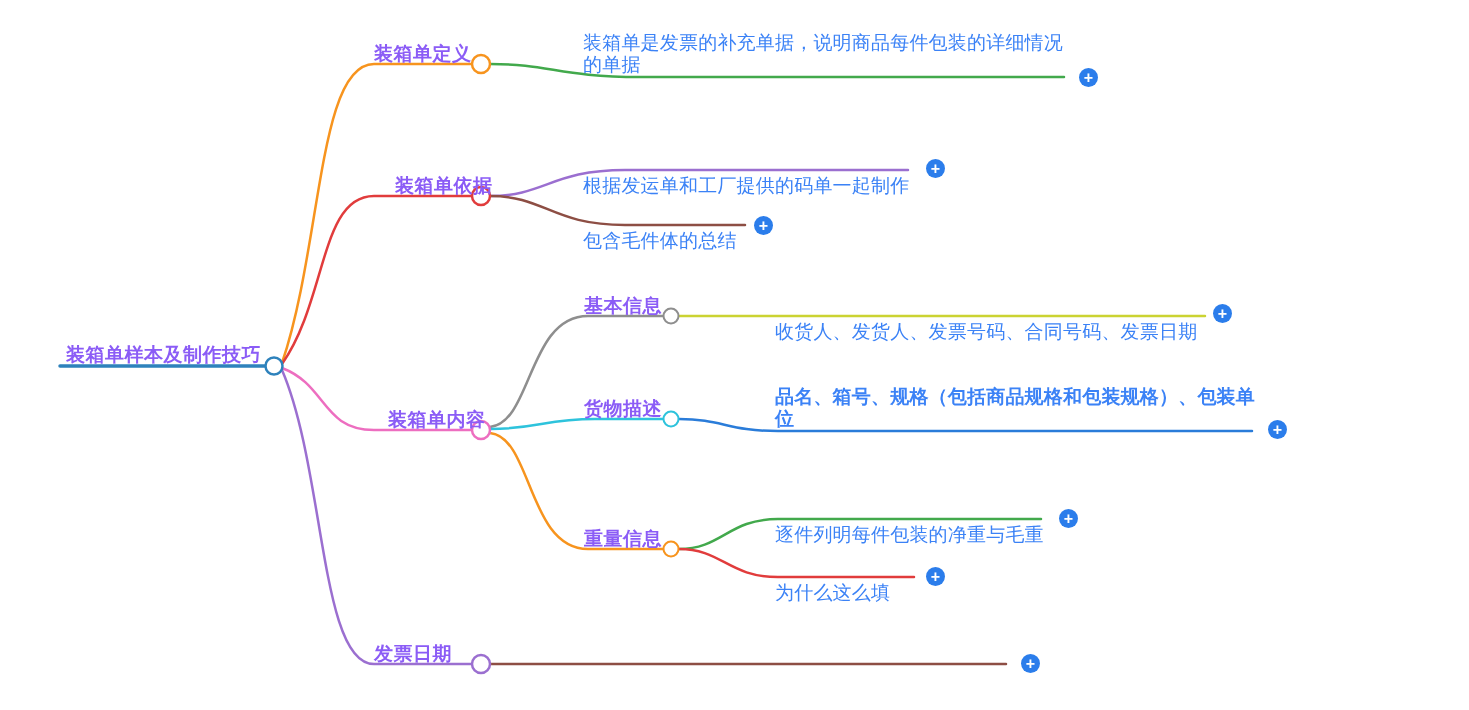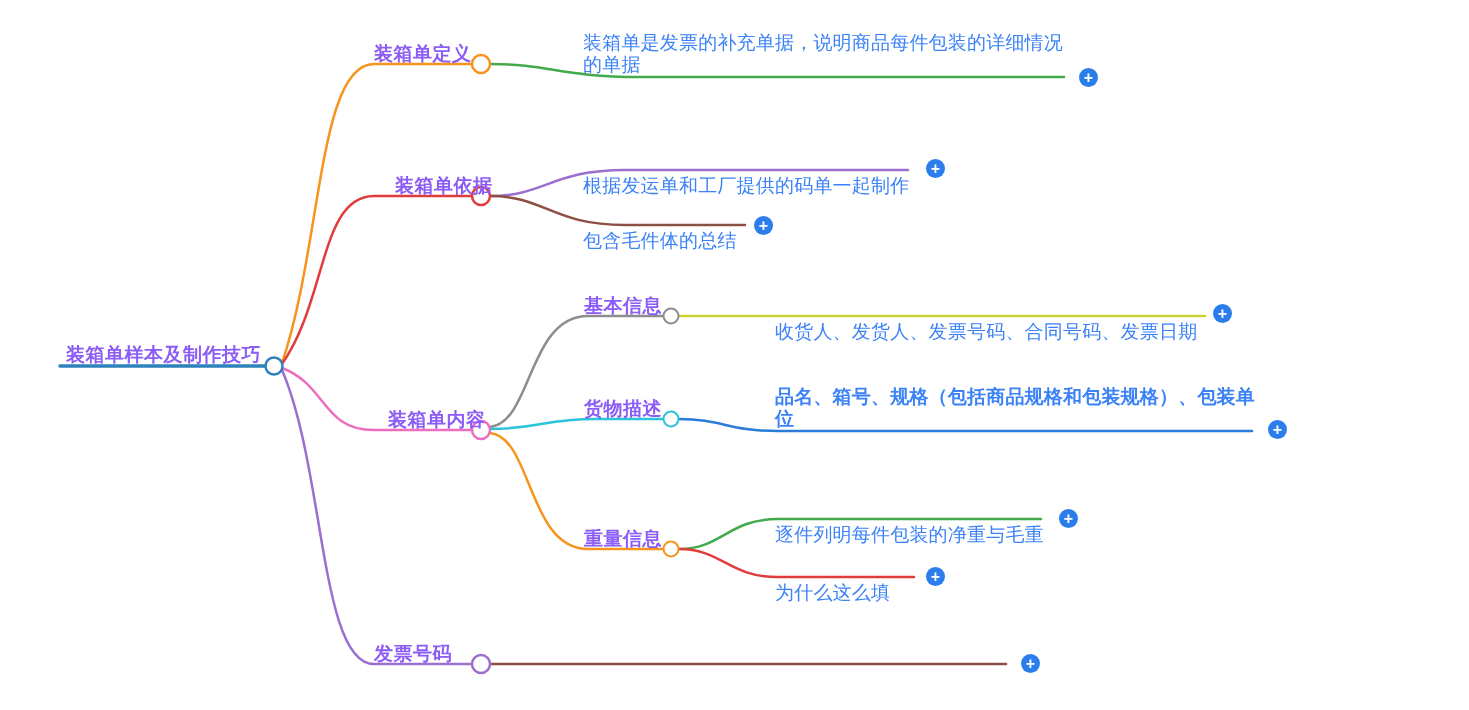--- a/index.html
+++ b/index.html
@@ -63,21 +63,21 @@
     <circle cx="671" cy="316" r="7.5" fill="#ffffff" stroke-width="2" stroke="#8E8E8E"></circle>
     <circle cx="671" cy="419" r="7.5" fill="#ffffff" stroke-width="2" stroke="#2EC3DC"></circle>
     <circle cx="671" cy="549" r="7.5" fill="#ffffff" stroke-width="2" stroke="#F7941E"></circle>
   </svg>
 
   <div class="node-label" style="left:66px;top:342px;">装箱单样本及制作技巧</div>
 
   <div class="node-label" style="left:374px;top:41px;">装箱单定义</div>
   <div class="node-label" style="left:374px;top:173px;margin-left:21px;">装箱单依据</div>
   <div class="node-label" style="left:388px;top:407px;">装箱单内容</div>
-  <div class="node-label" style="left:374px;top:641px;">发票号码</div>
+  <div class="node-label" style="left:374px;top:641px;">发票日期</div>
 
   <div class="node-label" style="left:584px;top:293px;">基本信息</div>
   <div class="node-label" style="left:584px;top:396px;">货物描述</div>
   <div class="node-label" style="left:584px;top:526px;">重量信息</div>
 
   <div class="leaf-text" style="left:583px;top:32px;width:485px;">装箱单是发票的补充单据，说明商品每件包装的详细情况的单据</div>
   <div class="leaf-text nowrap" style="left:583px;top:147px;">根据发运单和工厂提供的码单一起制作</div>
   <div class="leaf-text nowrap" style="left:583px;top:202px;">包含毛件体的总结</div>
   <div class="leaf-text nowrap" style="left:775px;top:293px;">收货人、发货人、发票号码、合同号码、发票日期</div>
   <div class="leaf-text" style="left:775px;top:386px;width:485px;font-weight:bold;">品名、箱号、规格（包括商品规格和包装规格）、包装单位</div>

